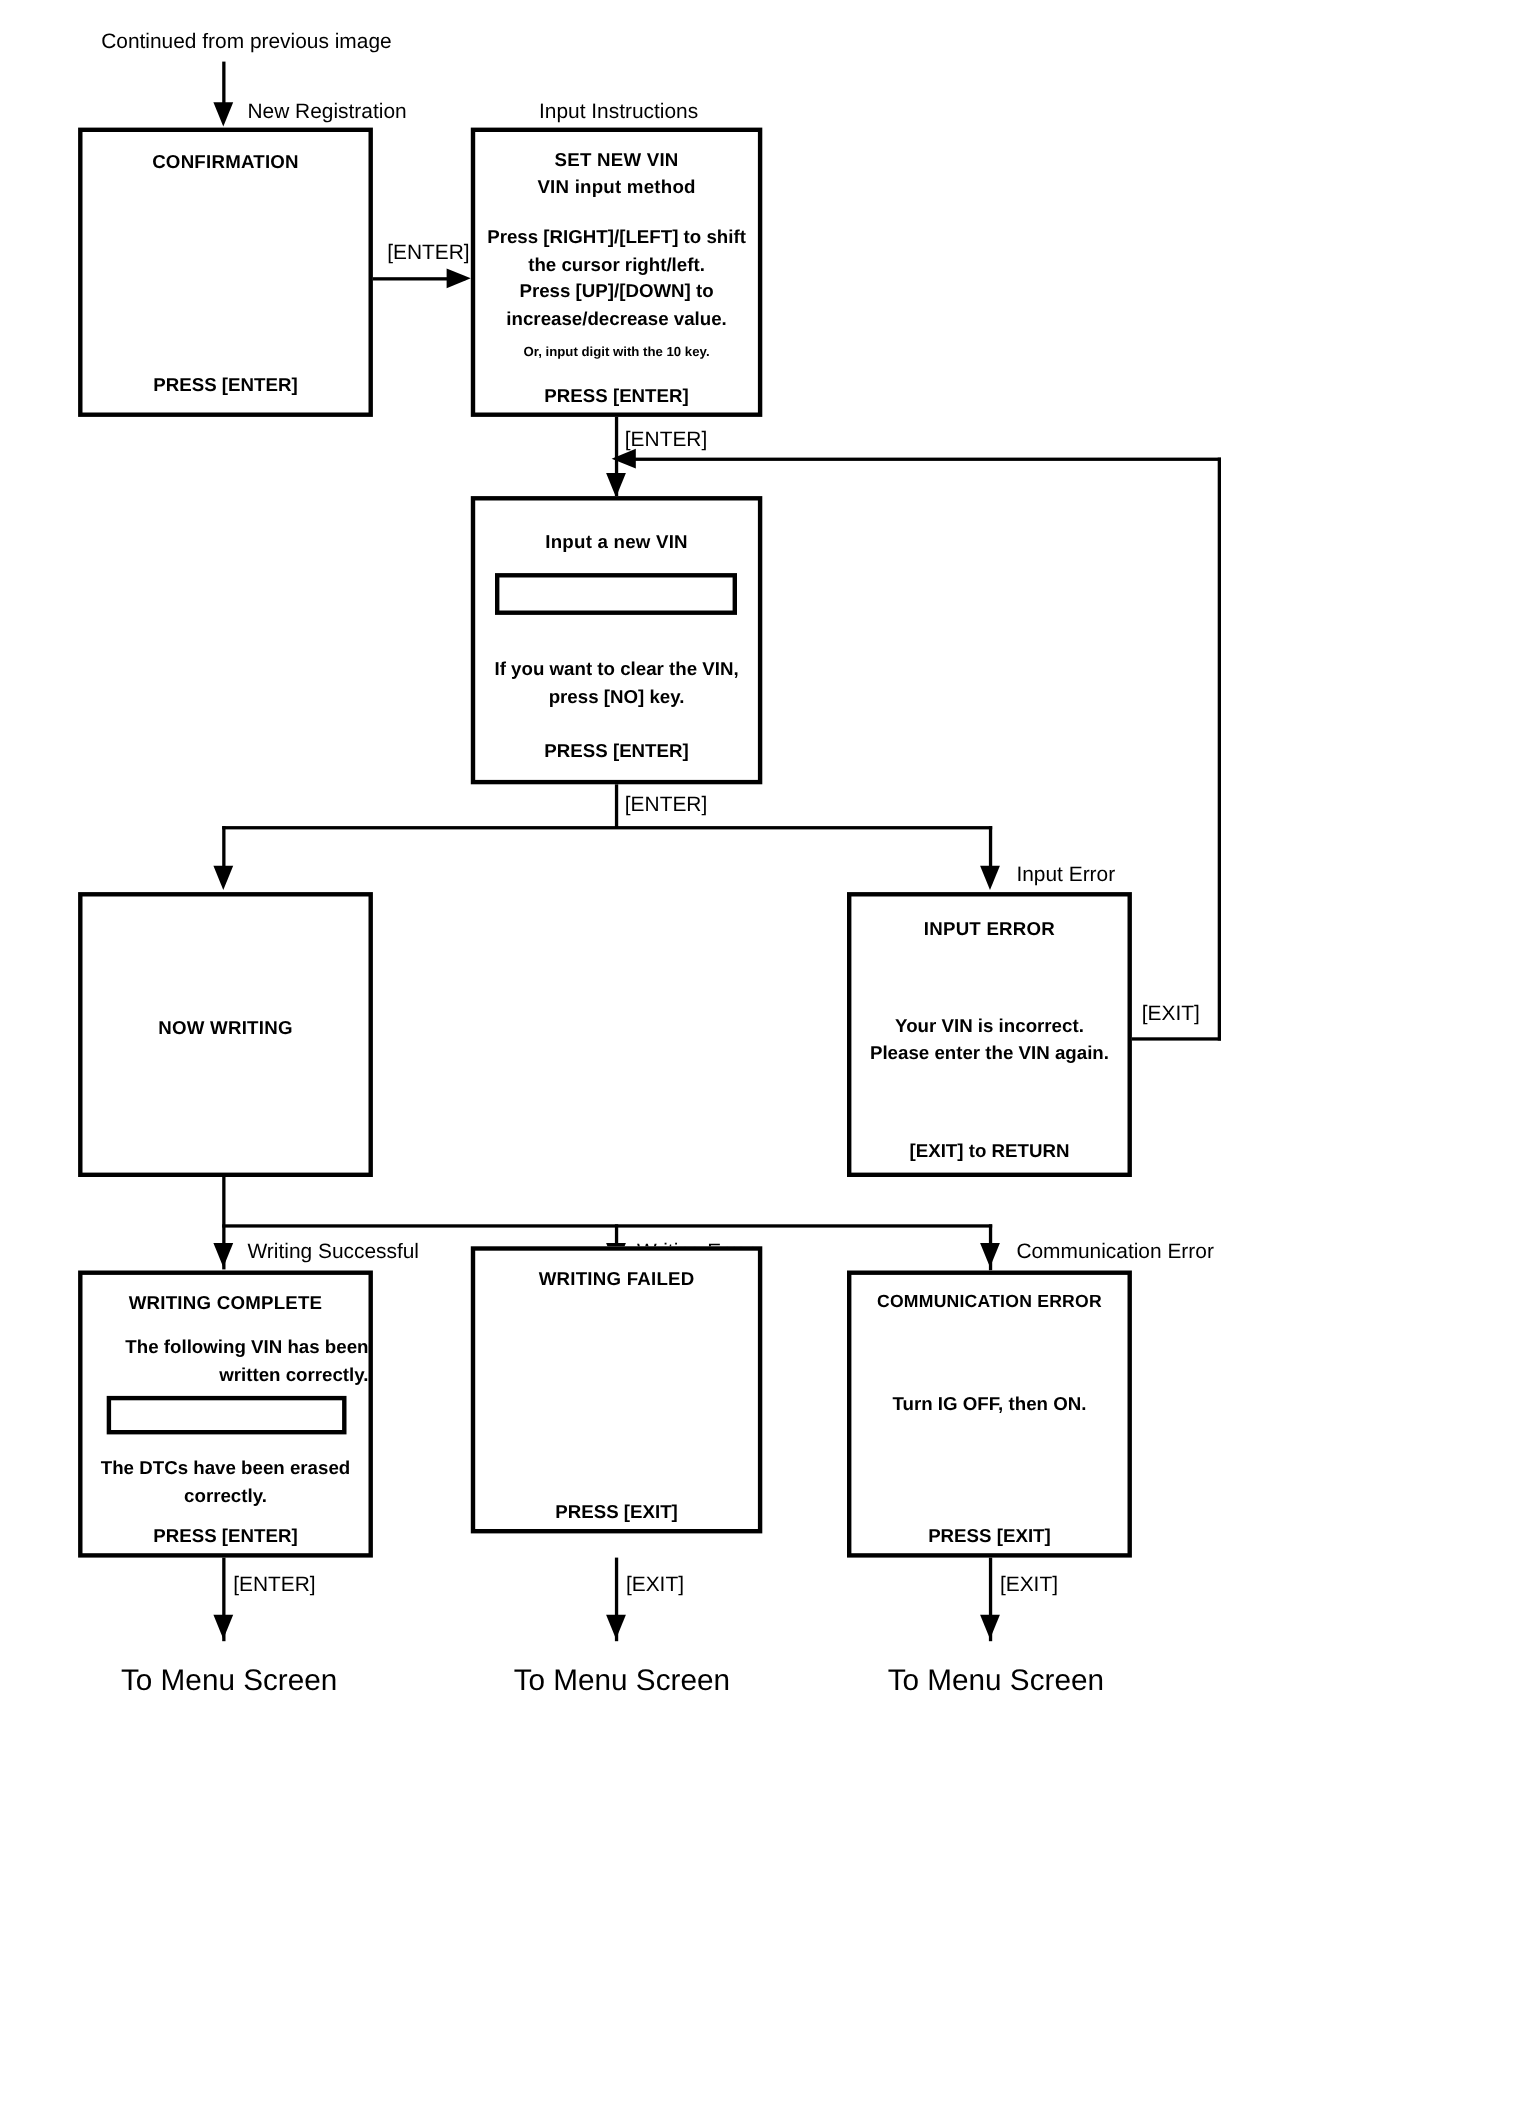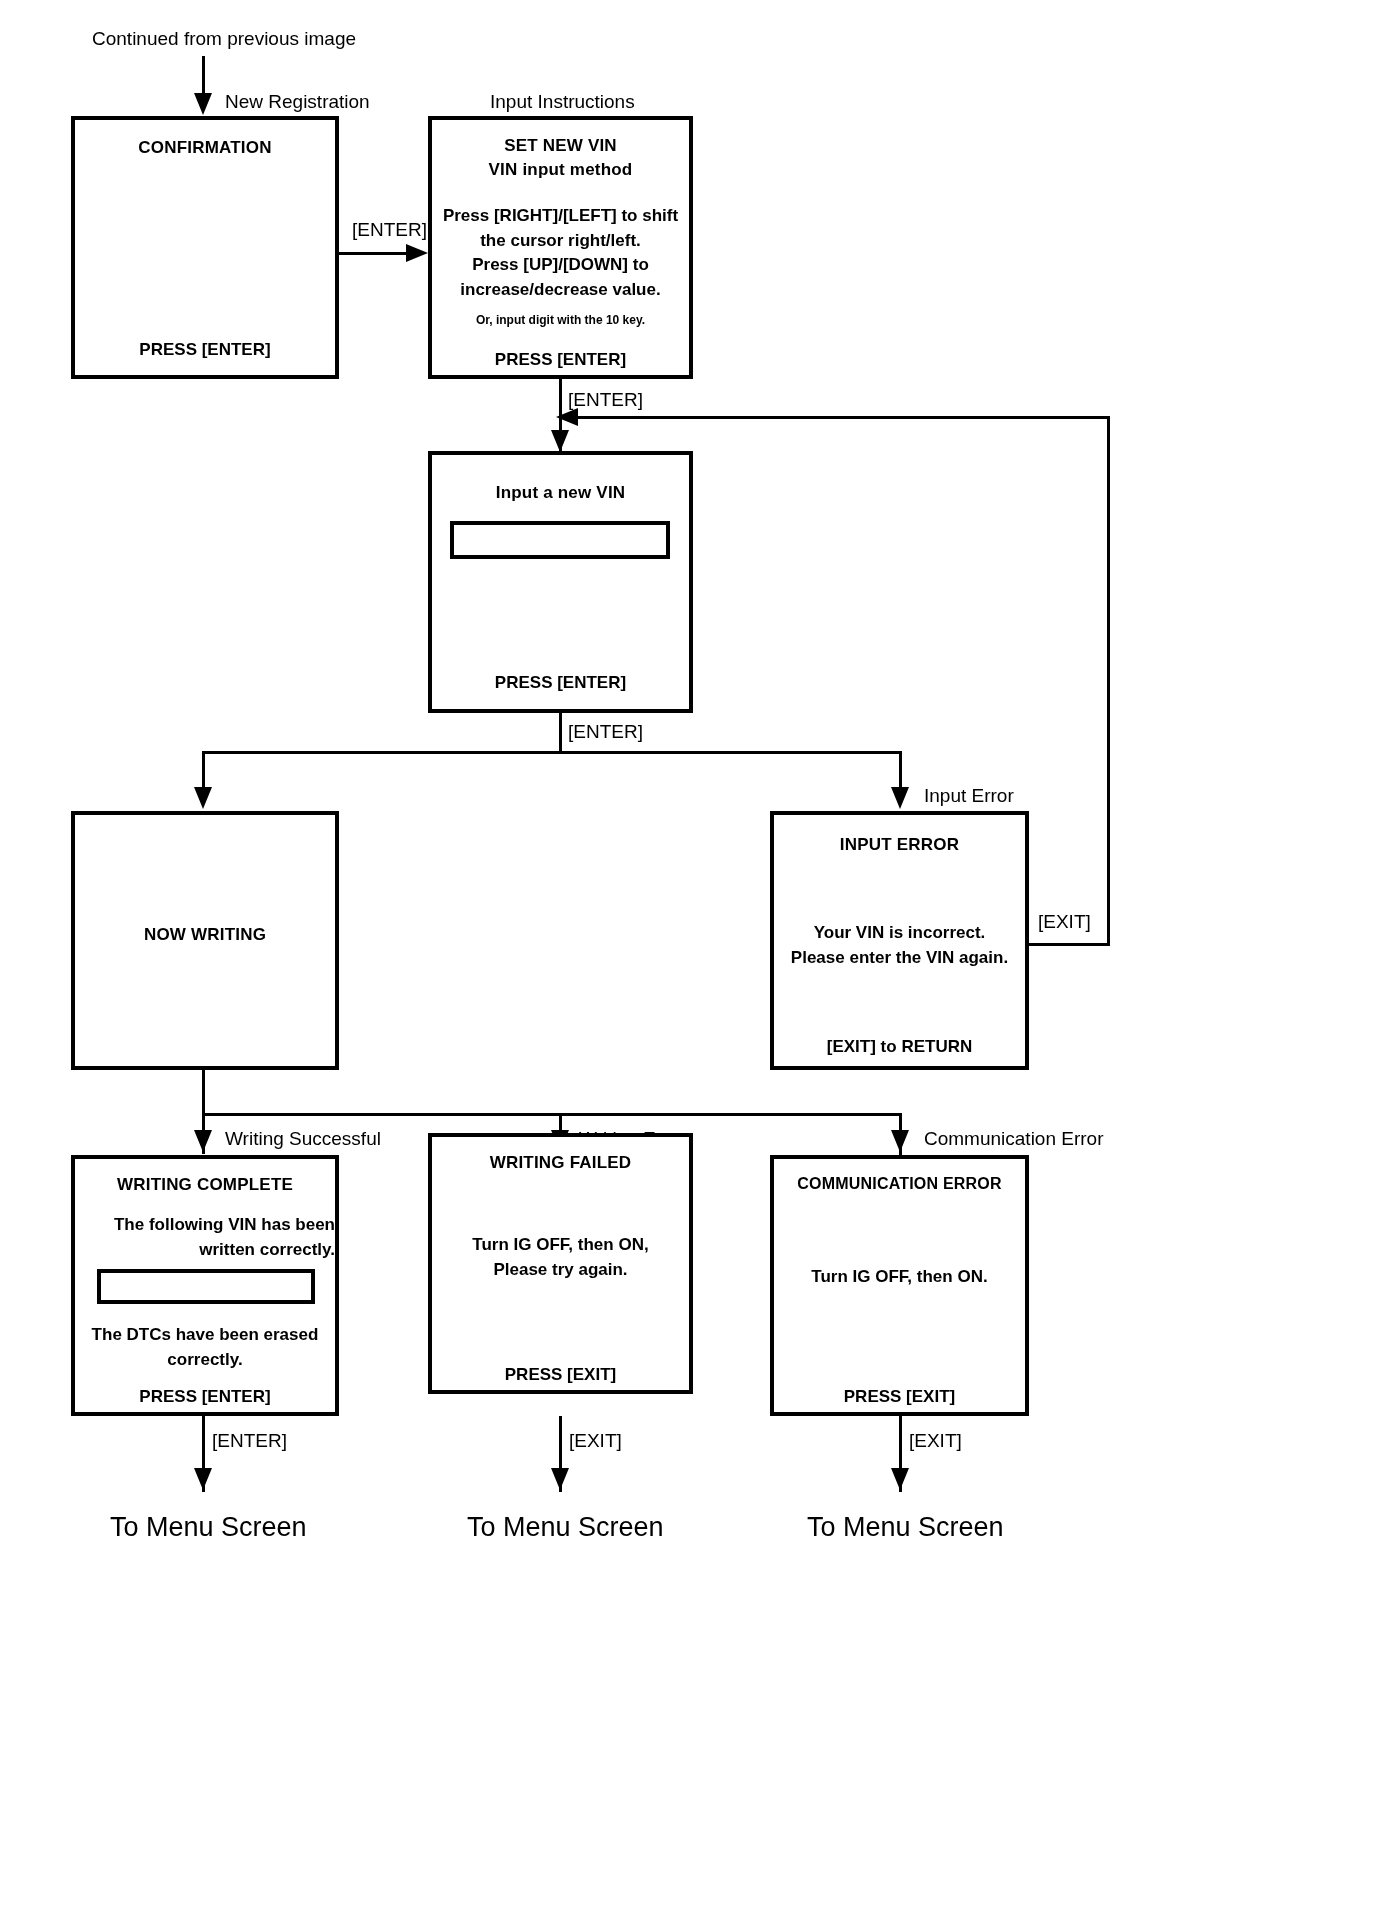--- a/index.html
+++ b/index.html
@@ -149,20 +149,24 @@
 
   <div class="hline" style="left:562px; top:416px; width:548px;"></div>
   <div class="vline" style="left:1107px; top:416px; height:530px;"></div>
   <div class="hline" style="left:1022px; top:943px; width:88px;"></div>
   <div class="arrow-left" style="left:556px; top:408px;"></div>
   <div class="lbl" style="left:1038px; top:911px;">[EXIT]</div>
 
   <div class="box" style="left:428px; top:451px; width:265px; height:262px;">
     <div class="title" style="top:28px;">Input a new VIN</div>
     <div class="vinfield" style="left:18px; top:66px; width:220px; height:38px;"></div>
+    <div class="body" style="top:142px;">
+      <div>If you want to clear the VIN,</div>
+      <div>press [NO] key.</div>
+    </div>
     <div class="footer" style="top:218px;">PRESS [ENTER]</div>
   </div>
 
   <div class="vline" style="left:559px; top:713px; height:40px;"></div>
   <div class="lbl" style="left:568px; top:721px;">[ENTER]</div>
   <div class="hline" style="left:202px; top:751px; width:700px;"></div>
 
   <div class="vline" style="left:202px; top:751px; height:52px;"></div>
   <div class="arrow-down" style="left:194px; top:787px;"></div>
 
@@ -205,24 +209,20 @@
     <div class="vinfield" style="left:22px; top:110px; width:218px; height:35px;"></div>
     <div class="body" style="top:164px;">
       <div>The DTCs have been erased</div>
       <div>correctly.</div>
     </div>
     <div class="footer" style="top:228px;">PRESS [ENTER]</div>
   </div>
 
   <div class="box" style="left:428px; top:1133px; width:265px; height:261px;">
     <div class="title" style="top:16px;">WRITING FAILED</div>
-    <div class="body" style="top:96px;">
-      <div>Turn IG OFF, then ON,</div>
-      <div>Please try again.</div>
-    </div>
     <div class="footer" style="top:228px;">PRESS [EXIT]</div>
   </div>
 
   <div class="box" style="left:770px; top:1155px; width:259px; height:261px;">
     <div class="title" style="top:16px; font-size:16px;">COMMUNICATION ERROR</div>
     <div class="body" style="top:106px;">
       <div>Turn IG OFF, then ON.</div>
     </div>
     <div class="footer" style="top:228px;">PRESS [EXIT]</div>
   </div>

